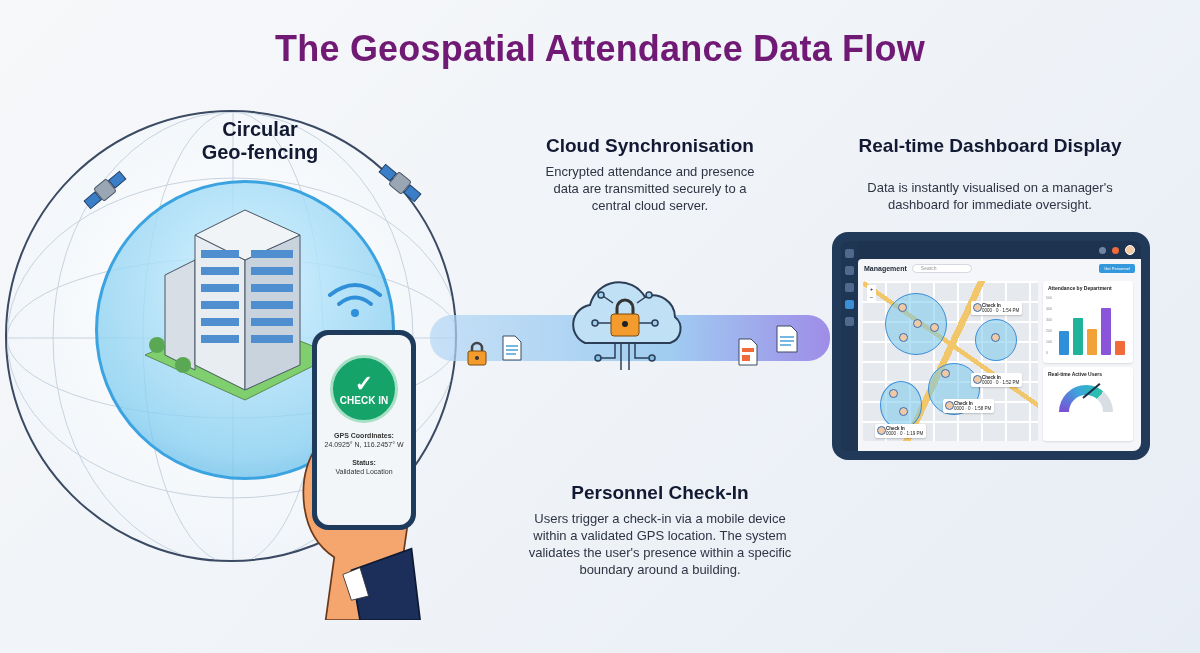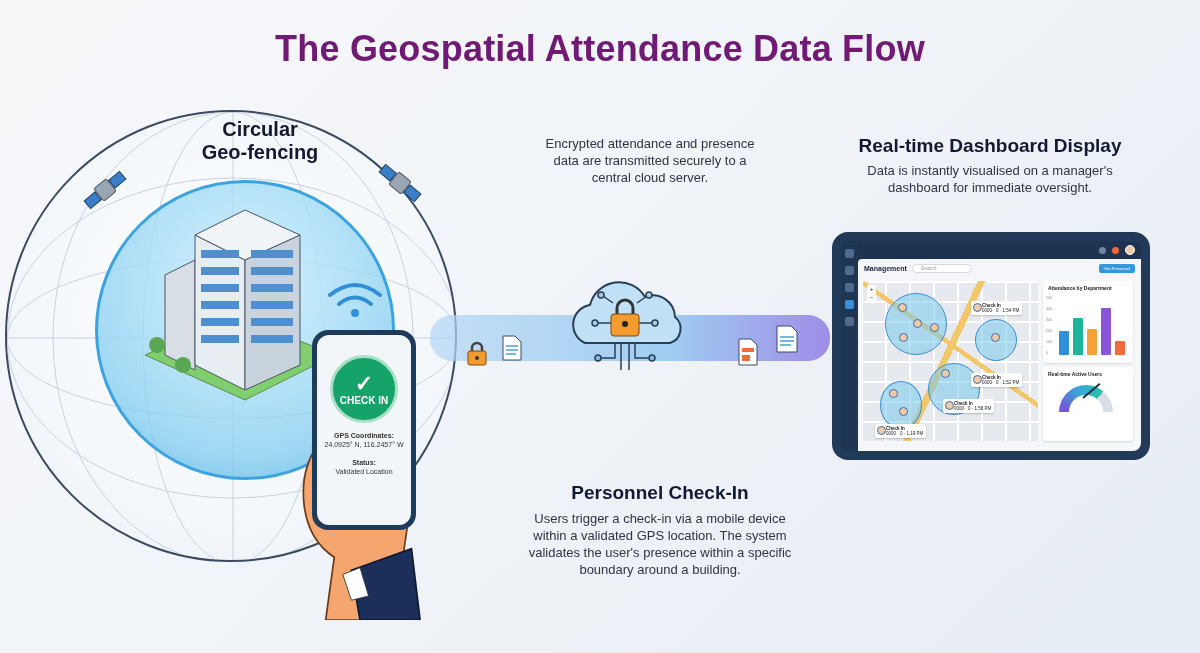--- a/index.html
+++ b/index.html
@@ -226,24 +226,25 @@
 <svg class="abs" style="left:776px;top:325px" width="22" height="28">
   <path d="M1 1 H15 L21 7 V27 H1 Z" fill="#fff" stroke="#3a4a62"></path>
   <g stroke="#4aa0d8" stroke-width="1.5">
       <line x1="4" y1="12" x2="18" y2="12"></line>
       <line x1="4" y1="16" x2="18" y2="16"></line>
       <line x1="4" y1="20" x2="15" y2="20"></line>
     </g>
 </svg>
 
 <div class="abs" style="left:505px;top:135px;width:290px">
+  <div class="section-title" style="font-size:19px;margin-bottom:6px">Cloud Synchronisation</div>
   <div class="section-desc" style="padding:0 35px">Encrypted attendance and presence data are transmitted securely to a central cloud server.</div>
 </div>
 <div class="abs" style="left:835px;top:135px;width:310px">
-  <div class="section-title" style="font-size:19px;margin-bottom:5px">Real-time Dashboard Display</div>
+  <div class="section-title" style="font-size:19px;margin-bottom:22px">Real-time Dashboard Display</div>
   <div class="section-desc" style="padding:0 18px">Data is instantly visualised on a manager's dashboard for immediate oversight.</div>
 </div>
 <div class="abs" style="left:505px;top:482px;width:310px">
   <div class="section-title" style="font-size:19px;margin-bottom:6px">Personnel Check-In</div>
   <div class="section-desc" style="padding:0 12px">Users trigger a check-in via a mobile device within a validated GPS location. The system validates the user's presence within a specific boundary around a building.</div>
 </div>
 
 <svg class="abs hand" viewBox="0 0 140 233">
   <path d="M110 0 Q135 30 130 90 L120 160 L80 233 H30 L40 160 Q10 140 5 100 Q0 60 20 30 Z" fill="#f5a56e" stroke="#6a3a1a" stroke-width="2"></path>
   <path d="M60 175 L130 150 L140 233 H70 Z" fill="#1c2f5a" stroke="#0e1a33" stroke-width="2"></path>

